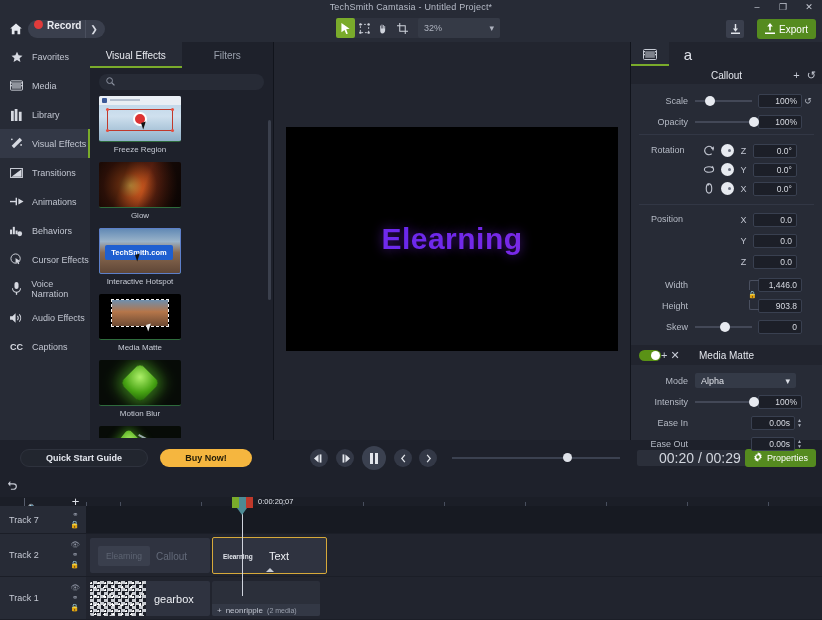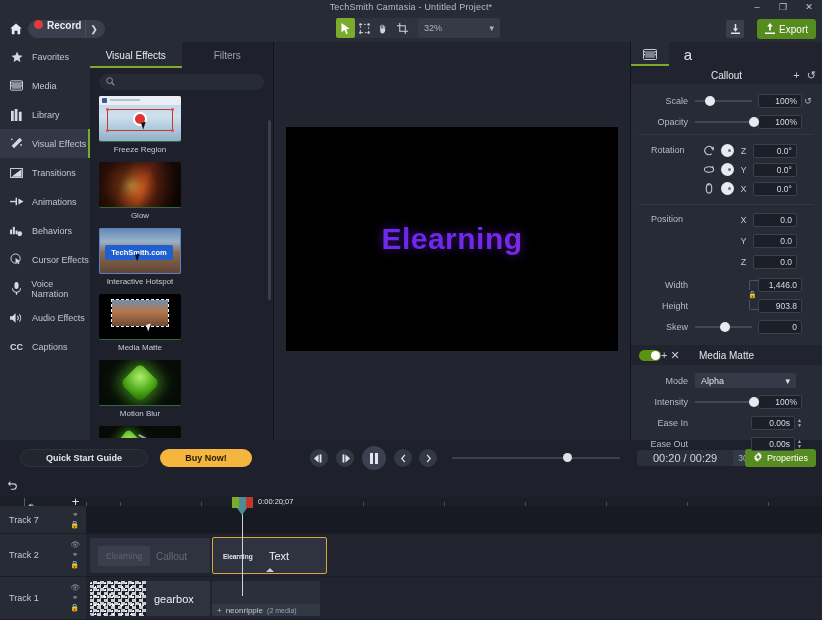--- a/index.html
+++ b/index.html
@@ -154,21 +154,21 @@
   .playbar { position:absolute; top:440px; left:274px; width:548px; height:36px; background:#1e212b; }
   .pbtn { position:absolute; top:449px; width:18px; height:18px; border-radius:50%;
           background:#333846; display:flex; align-items:center; justify-content:center;
           color:#e2e5eb; font-size:9px; }
   .pbtn.big { width:24px; height:24px; top:446px; background:#3b4150; }
   .seek { position:absolute; left:452px; top:457px; width:168px; height:2px; background:#3b4150; }
   .seekthumb { position:absolute; left:563px; top:453px; width:9px; height:9px; border-radius:50%;
                background:#dfe2e9; }
   .timebox { position:absolute; left:637px; top:450px; height:16px; background:#2b2f3a;
              border-radius:2px; display:flex; align-items:center; }
-  .timebox .t1 { font-size:11px; color:#d2d6de; padding:0 16px; }
+  .timebox .t1 { font-size:14px; color:#d2d6de; padding:0 22px; }
   .timebox .t2 { font-size:8.5px; color:#b2b7c2; padding:0 5px; background:#333846; height:16px;
                  line-height:16px; }
   .propbtn { position:absolute; right:6px; top:449px; height:18px; background:#558b1f;
              border-radius:3px; display:flex; align-items:center; gap:4px; padding:0 8px;
              color:#fff; font-size:9px; }
 
   
   .props { position:absolute; top:42px; right:0; width:192px; height:398px; background:#272b36;
            border-left:1px solid #11141c; }
   .ptabs { display:flex; height:24px; background:#21242e; }

